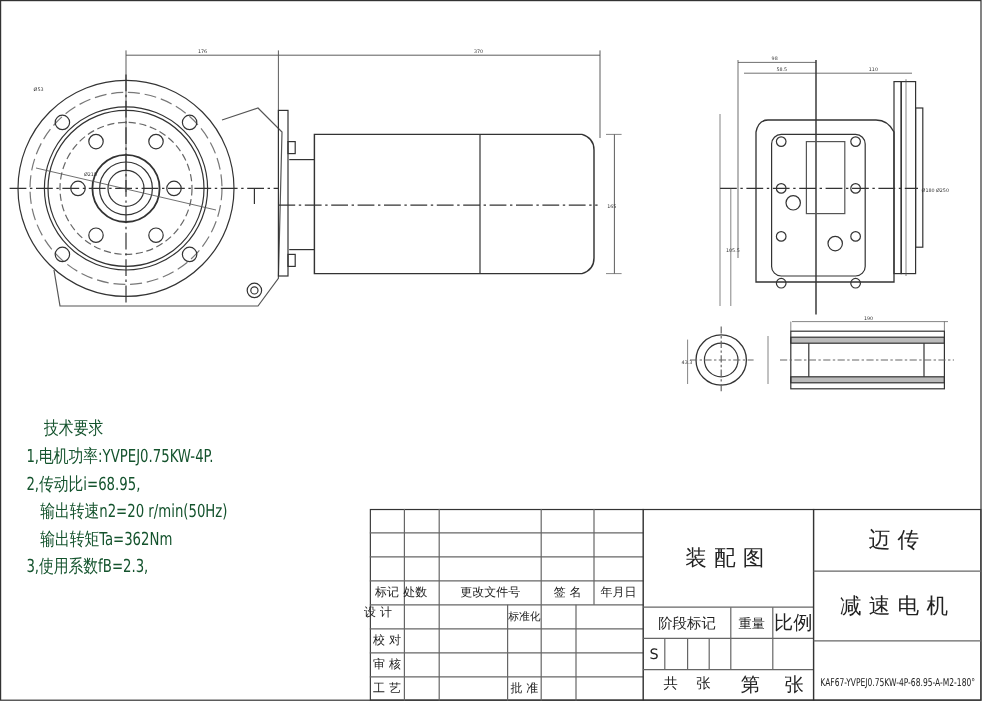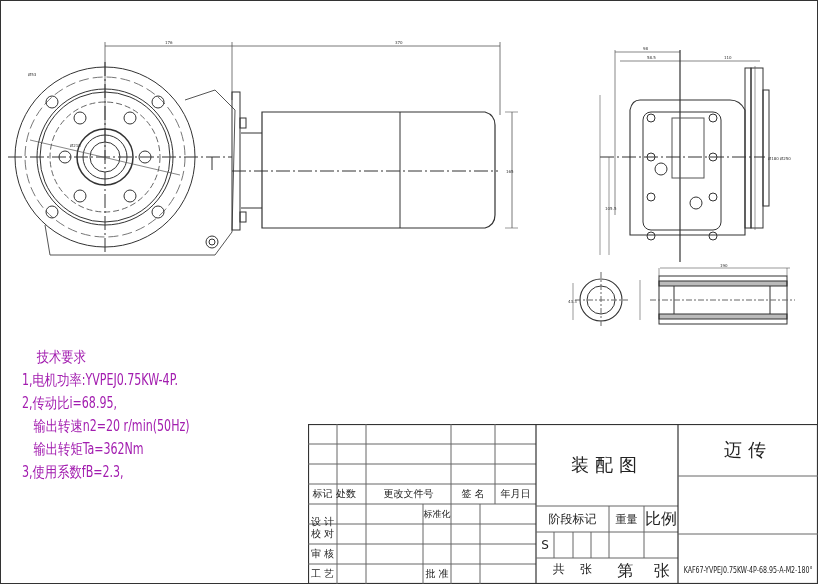--- a/index.html
+++ b/index.html
@@ -1,19 +1,19 @@
 <!DOCTYPE html>
 <html><head>
 <meta charset="utf-8">
 <style>
   html,body{margin:0;padding:0;background:#fff;}
   body{width:820px;height:586px;position:relative;overflow:hidden;font-family:"DejaVu Sans",sans-serif;color:#222;}
   .frame{position:absolute;left:0;top:0;width:818px;height:584px;border:1px solid #333;box-sizing:border-box;}
   svg.drawing{position:absolute;left:0;top:0;}
-  .tech{position:absolute;left:22px;top:346px;font-size:15px;line-height:23px;color:#a21caf;font-family:"DejaVu Sans Condensed","DejaVu Sans",sans-serif;}
+  .tech{position:absolute;left:22px;top:346px;font-size:15px;line-height:23px;color:#14532d;font-family:"DejaVu Sans Condensed","DejaVu Sans",sans-serif;}
   .tech div{white-space:nowrap;transform:scaleX(0.82);transform-origin:left center;}
   .tech .title{padding-left:18px;}
   .tech .indent{padding-left:14px;}
   .tb{position:absolute;left:308px;top:424px;width:510px;height:160px;}
   .cell{position:absolute;box-sizing:border-box;font-size:10px;font-family:"DejaVu Serif",serif;display:flex;align-items:center;justify-content:center;white-space:nowrap;}
   .big{font-size:18px;letter-spacing:6px;}
   .code{font-size:9px;transform:scaleX(0.7);font-family:"DejaVu Sans",sans-serif;}
 </style>
 </head>
 <body>
@@ -169,30 +169,31 @@
     <line x1="283" y1="108" x2="283" y2="134" stroke="#666"></line>
     <line x1="370" y1="0" x2="370" y2="160" stroke-width="1.2"></line>
     <line x1="370" y1="52" x2="510" y2="52" stroke="#666"></line>
     <line x1="370" y1="110" x2="510" y2="110" stroke="#666"></line>
   </svg>
   <div class="cell" style="left:0;top:60px;width:29px;height:20px">标记</div>
   <div class="cell" style="left:29px;top:60px;width:18px;height:20px">处数</div>
   <div class="cell" style="left:58px;top:60px;width:85px;height:20px">更改文件号</div>
   <div class="cell" style="left:143px;top:60px;width:44px;height:20px">签 名</div>
   <div class="cell" style="left:187px;top:60px;width:41px;height:20px">年月日</div>
-  <div class="cell" style="left:0;top:88px;width:29px;height:20px">设 计</div>
+  <div class="cell" style="left:0;top:76px;width:14px;height:20px">设 计</div>
   <div class="cell" style="left:0;top:100px;width:29px;height:20px">校 对</div>
   <div class="cell" style="left:0;top:120px;width:29px;height:20px">审 核</div>
   <div class="cell" style="left:0;top:140px;width:29px;height:20px">工 艺</div>
   <div class="cell" style="left:115px;top:80px;width:28px;height:20px;font-size:9px">标准化</div>
   <div class="cell" style="left:115px;top:140px;width:28px;height:20px">批 准</div>
   <div class="cell big" style="left:228px;top:0;width:142px;height:82px;font-family:Liberation Mono, monospace">装配图</div>
   <div class="cell" style="left:228px;top:82px;width:73px;height:26px;font-size:12px">阶段标记</div>
   <div class="cell" style="left:301px;top:82px;width:35px;height:26px;font-size:11px">重量</div>
   <div class="cell" style="left:336px;top:82px;width:34px;height:26px;font-size:16px">比例</div>
   <div class="cell" style="left:228px;top:108px;width:18px;height:26px;font-size:12px;font-family:'DejaVu Sans',sans-serif">S</div>
   <div class="cell" style="left:228px;top:134px;width:73px;height:22px;font-size:12px;white-space:pre">共    张</div>
   <div class="cell" style="left:301px;top:134px;width:69px;height:26px;font-size:16px;white-space:pre">第    张</div>
   <div class="cell big" style="left:370px;top:0;width:140px;height:52px">迈传</div>
+  <div class="cell big" style="left:370px;top:52px;width:140px;height:58px">减速电机</div>
   <div class="cell" style="left:370px;top:121px;width:140px;height:50px">
     <span class="code">KAF67-YVPEJ0.75KW-4P-68.95-A-M2-180°</span>
   </div>
 </div>
 
 </body></html>

